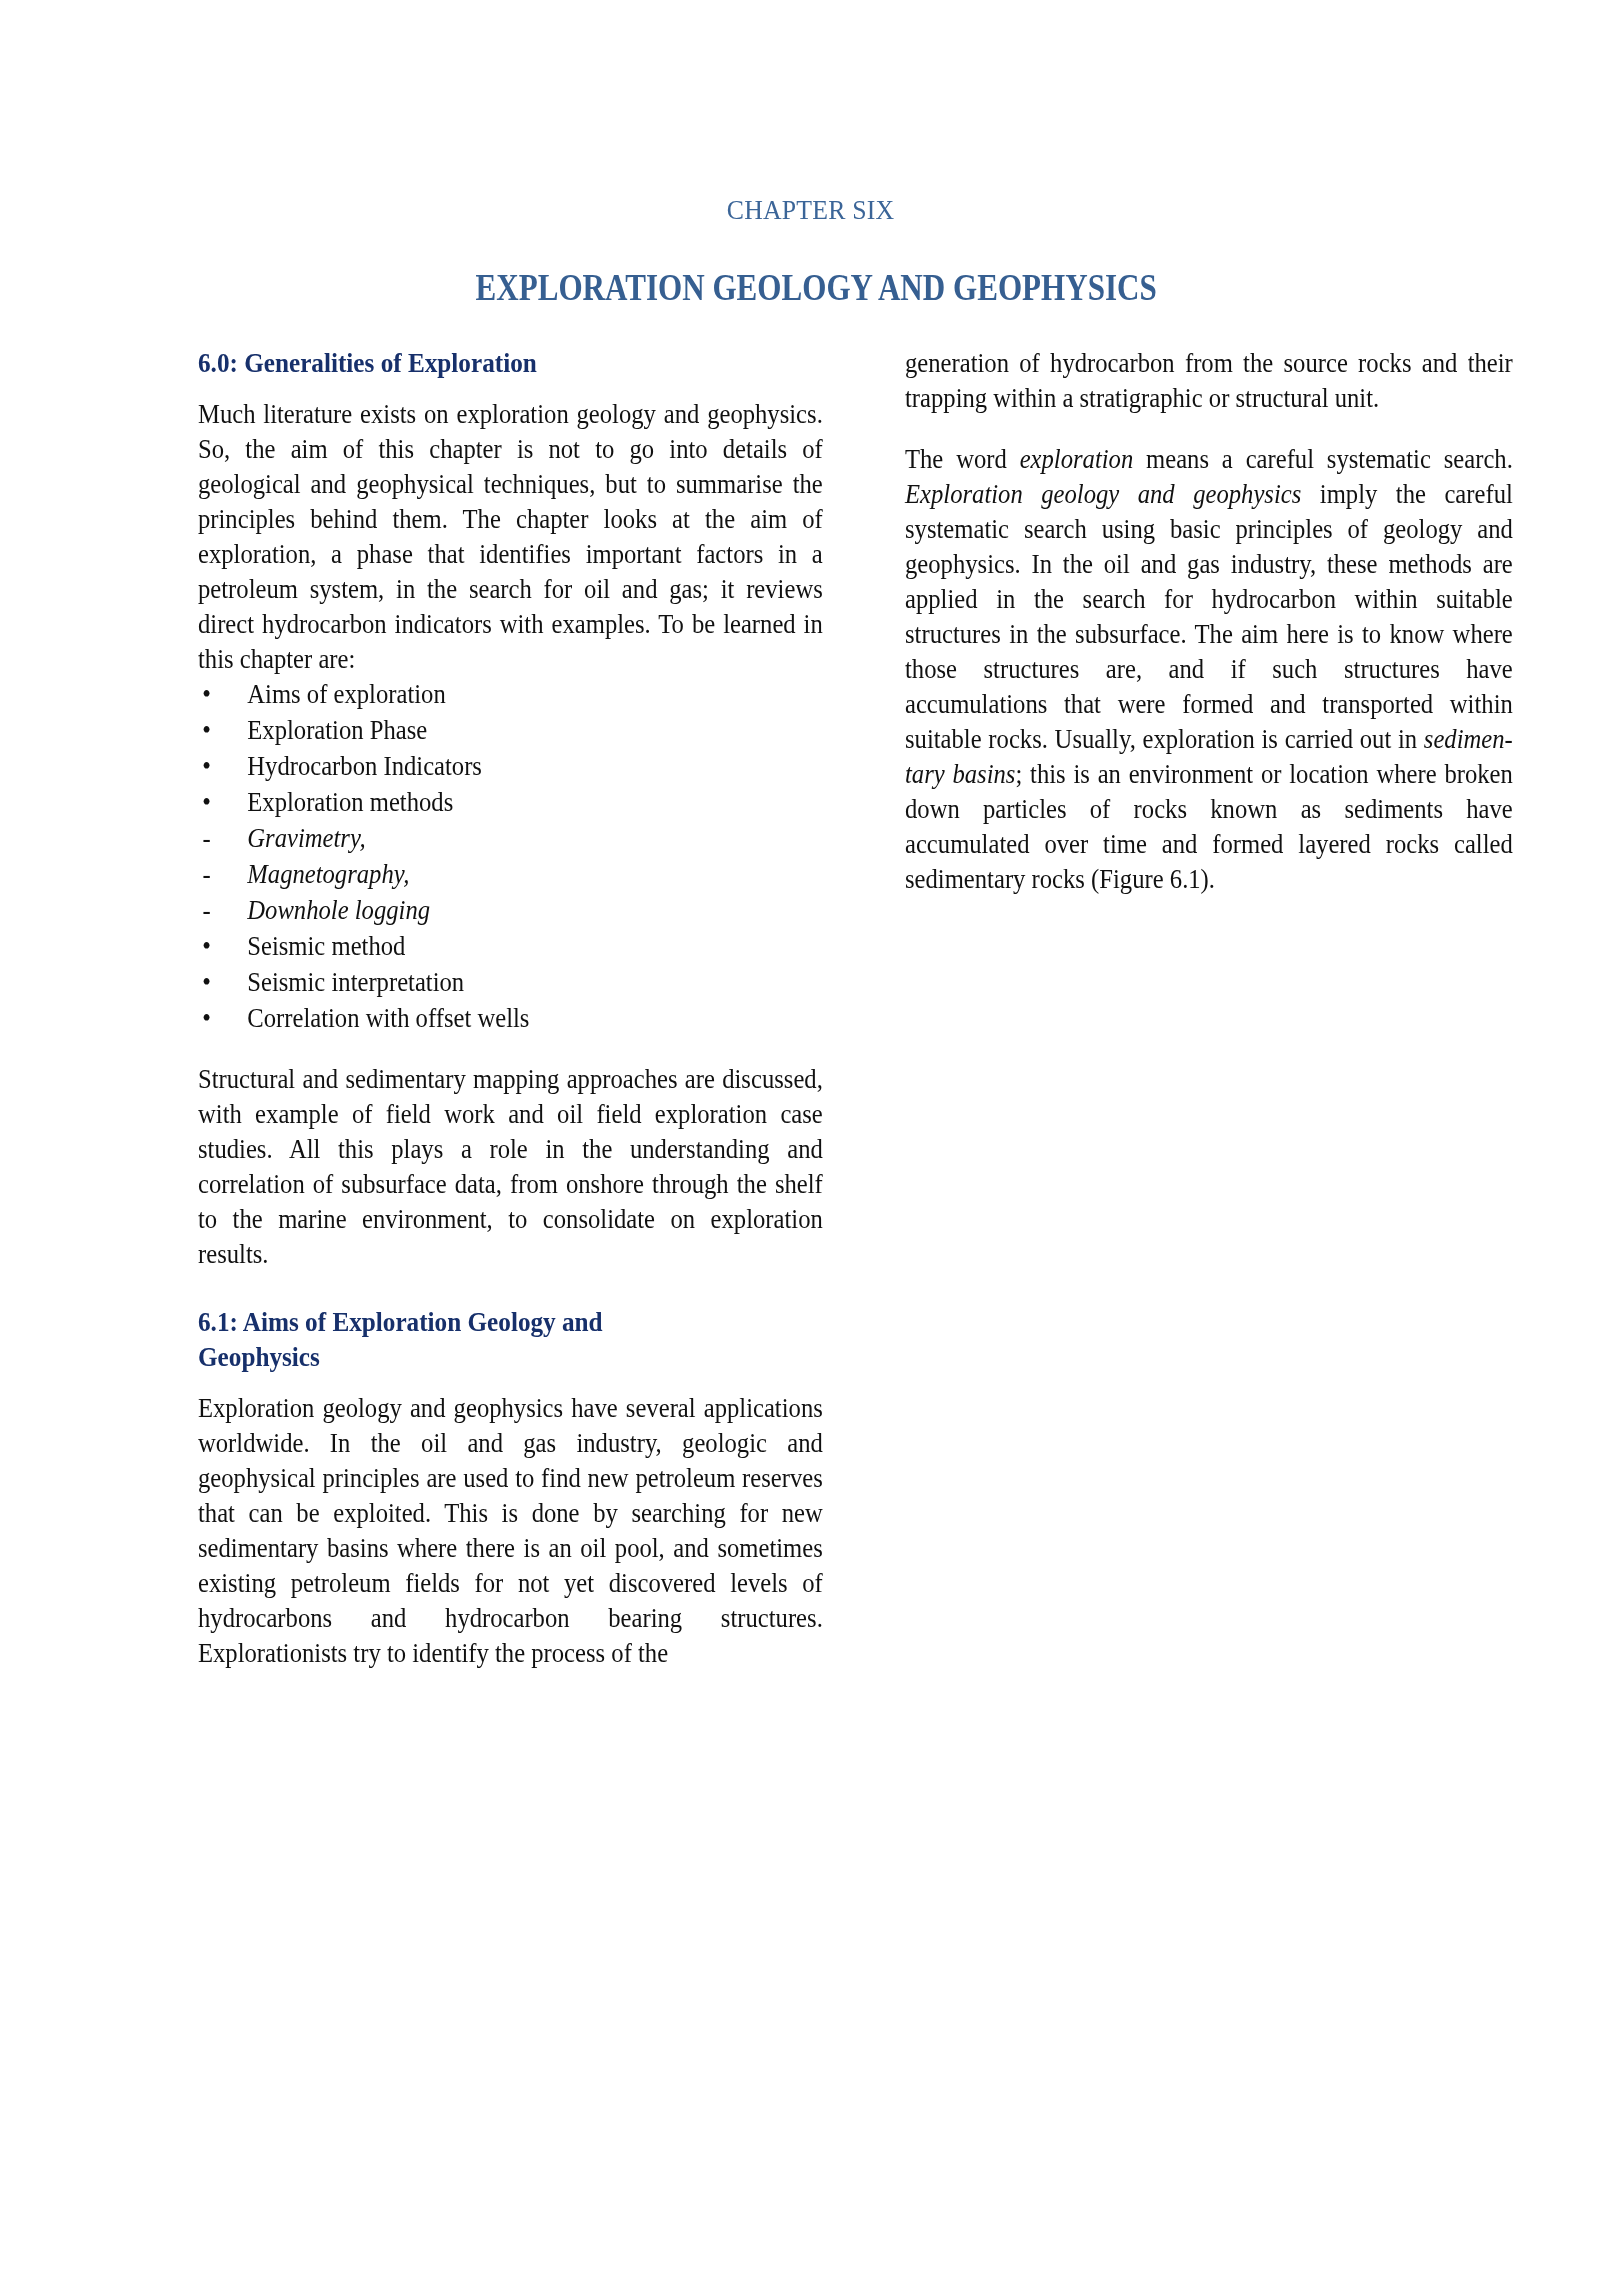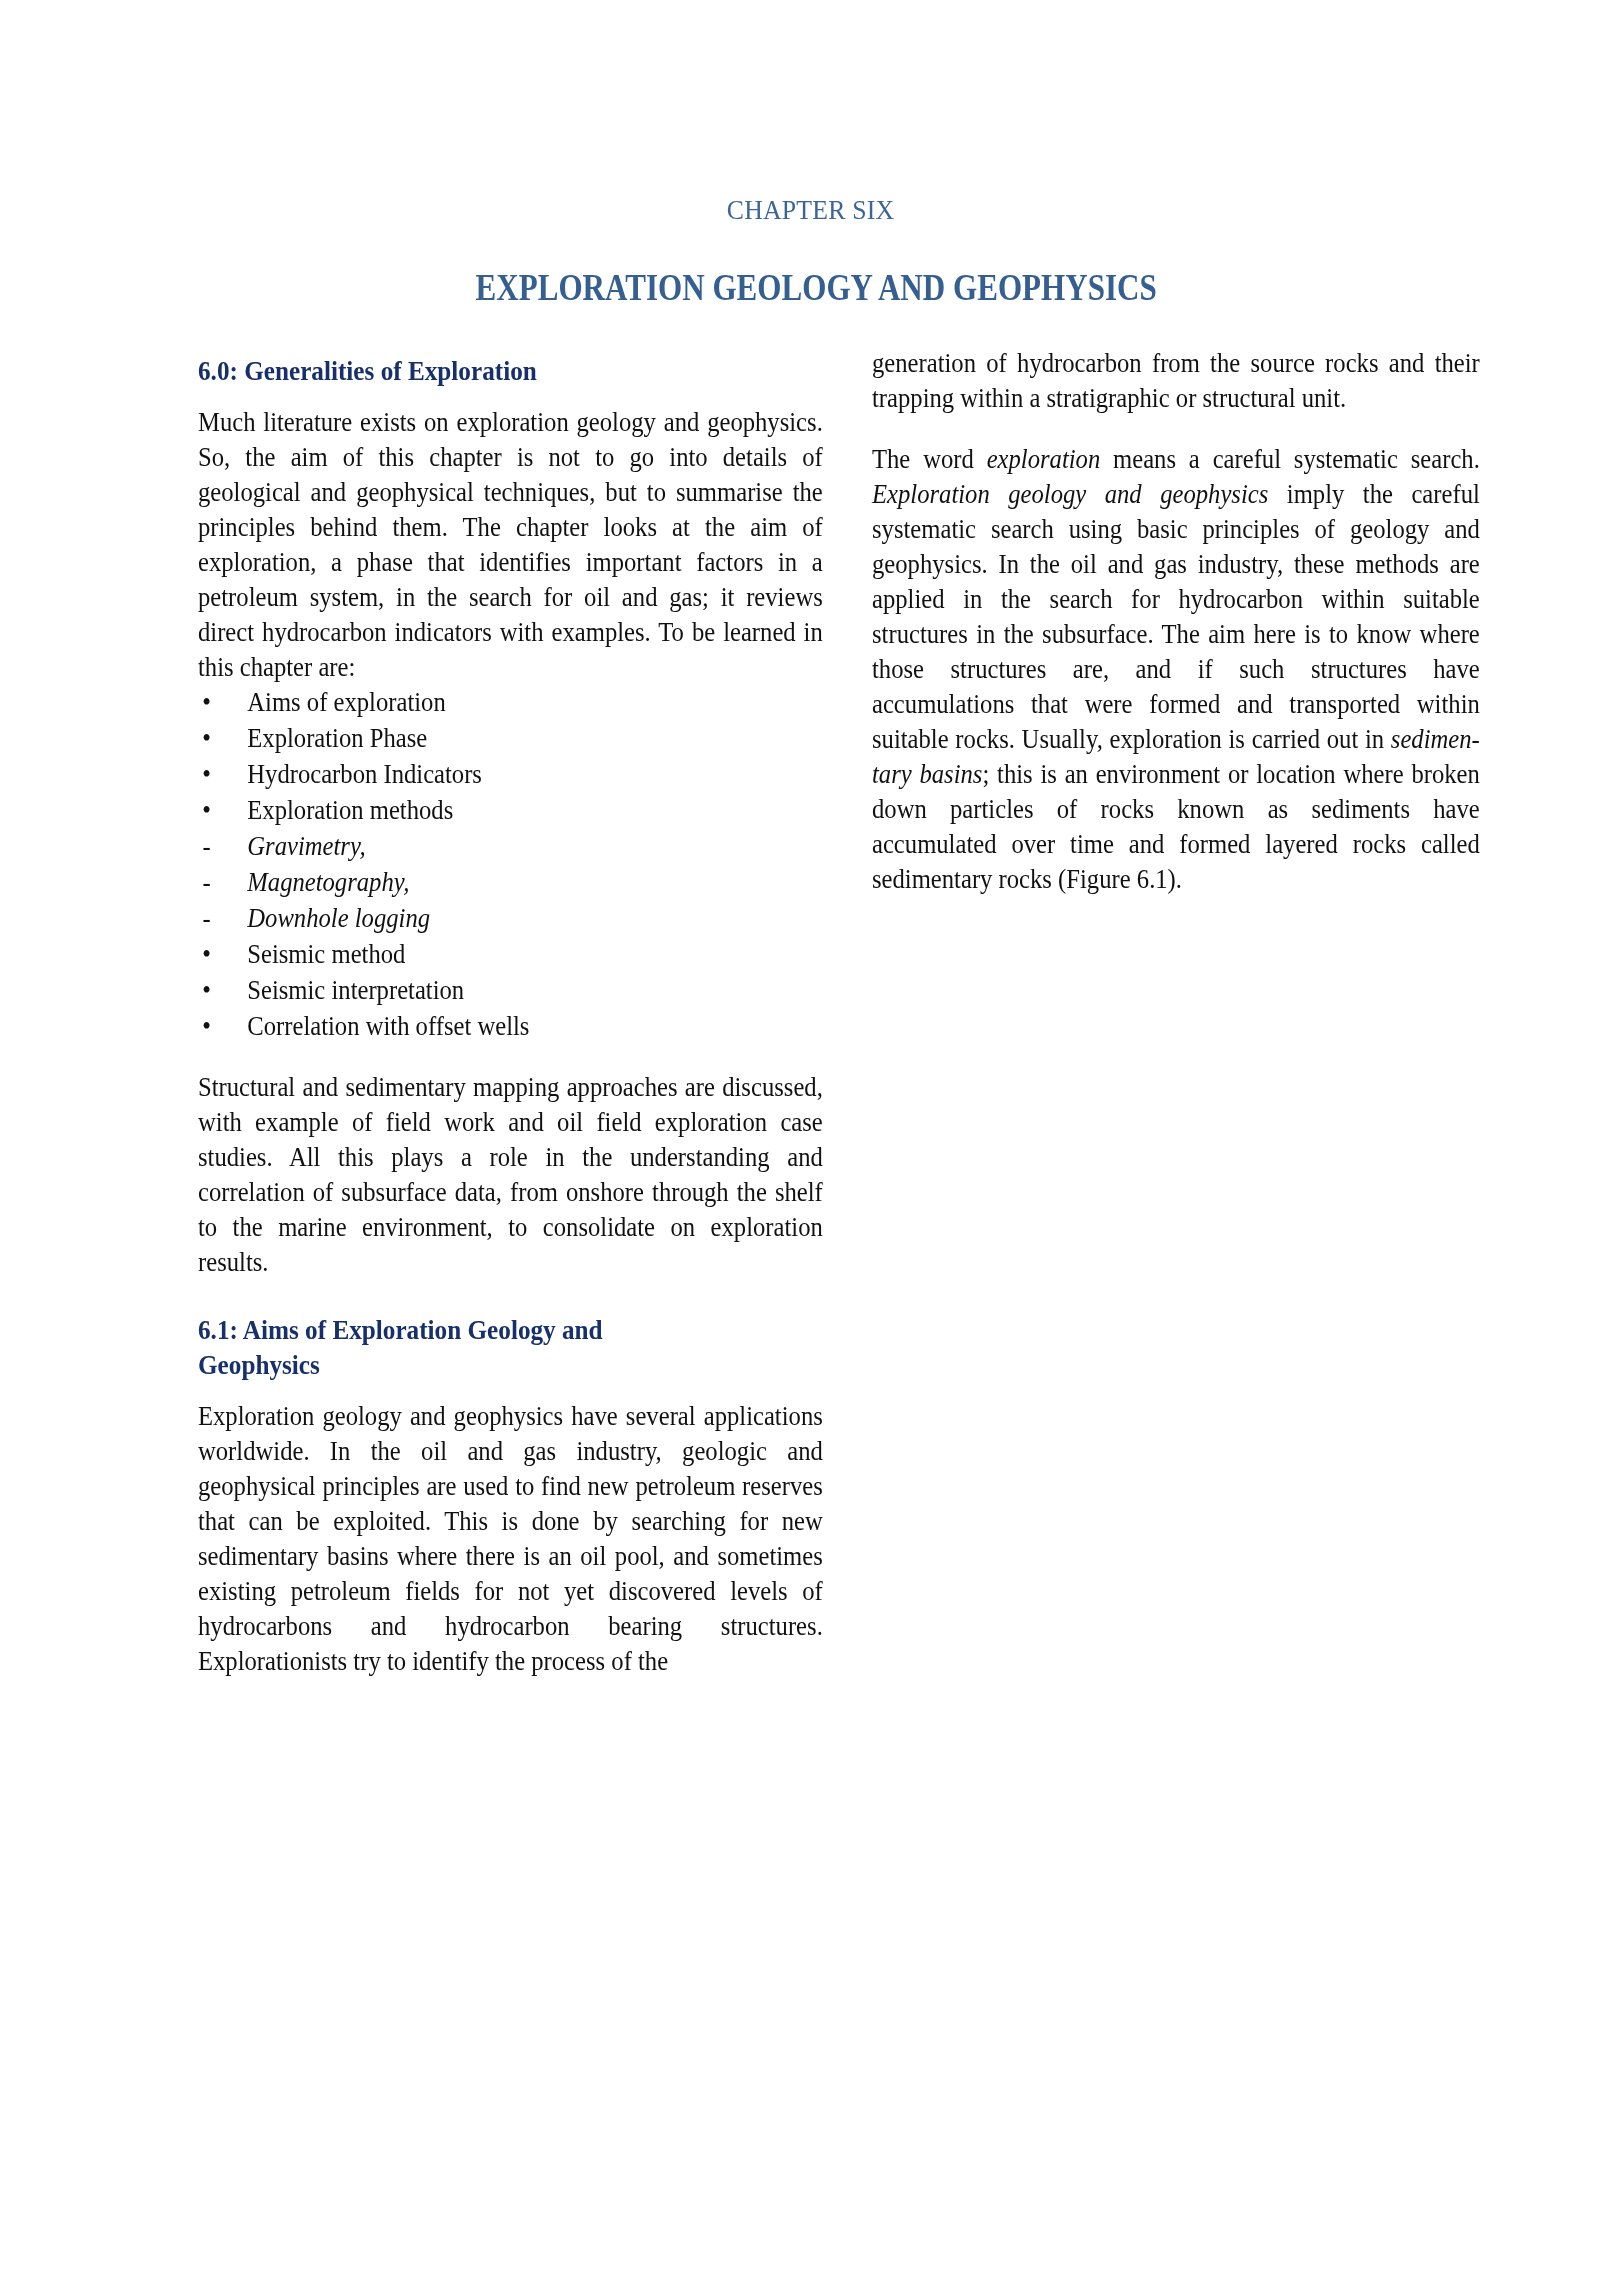--- a/index.html
+++ b/index.html
@@ -5,22 +5,22 @@
   html, body { margin:0; padding:0; background:#ffffff; }
   body { width:1621px; height:2293px; position:relative; overflow:hidden;
          font-family:"Liberation Serif", "DejaVu Serif", serif; color:#111; }
   .chapter-label { position:absolute; left:0; width:1621px; top:192px; text-align:center;
          font-size:28px; color:#3b6598; letter-spacing:0.2px; line-height:35px;
          transform:scaleX(0.92); transform-origin:811px 0; }
   .chapter-title { position:absolute; left:0; width:1621px; top:265px; text-align:center;
          font-size:37px; font-weight:bold; color:#365f91; line-height:45px;
          transform:scaleX(0.84); transform-origin:846px 0; }
   .col { position:absolute; top:345px; }
-  .col-left { left:198px; width:625px;margin-top:8px; }
-  .col-right { left:872px; width:608px;font-family:Liberation Serif, serif; }
+  .col-left { left:198px; width:625px; }
+  .col-right { left:905px; width:608px;font-family:Liberation Serif, serif; }
   .h2 { font-weight:bold; color:#17306b; font-size:28px; line-height:35px; margin:0 0 15.7px 0;
         transform:scaleX(0.9); transform-origin:0 0; width:111%; }
   p.body { margin:0; font-size:28px; line-height:35px; text-align:justify;
         transform:scaleX(0.88); transform-origin:0 0; width:113.6%; }
   .col-right p.body { width:113.6%; }
   .gap { height:25.5px; }
   ul.topics { list-style:none; margin:0; padding:0; font-size:28px; line-height:36px;
         transform:scaleX(0.88); transform-origin:0 0; }
   ul.topics li { position:relative; padding-left:56px; white-space:nowrap; }
   ul.topics li .marker { position:absolute; left:0; top:0; width:19.6px; text-align:center; }

